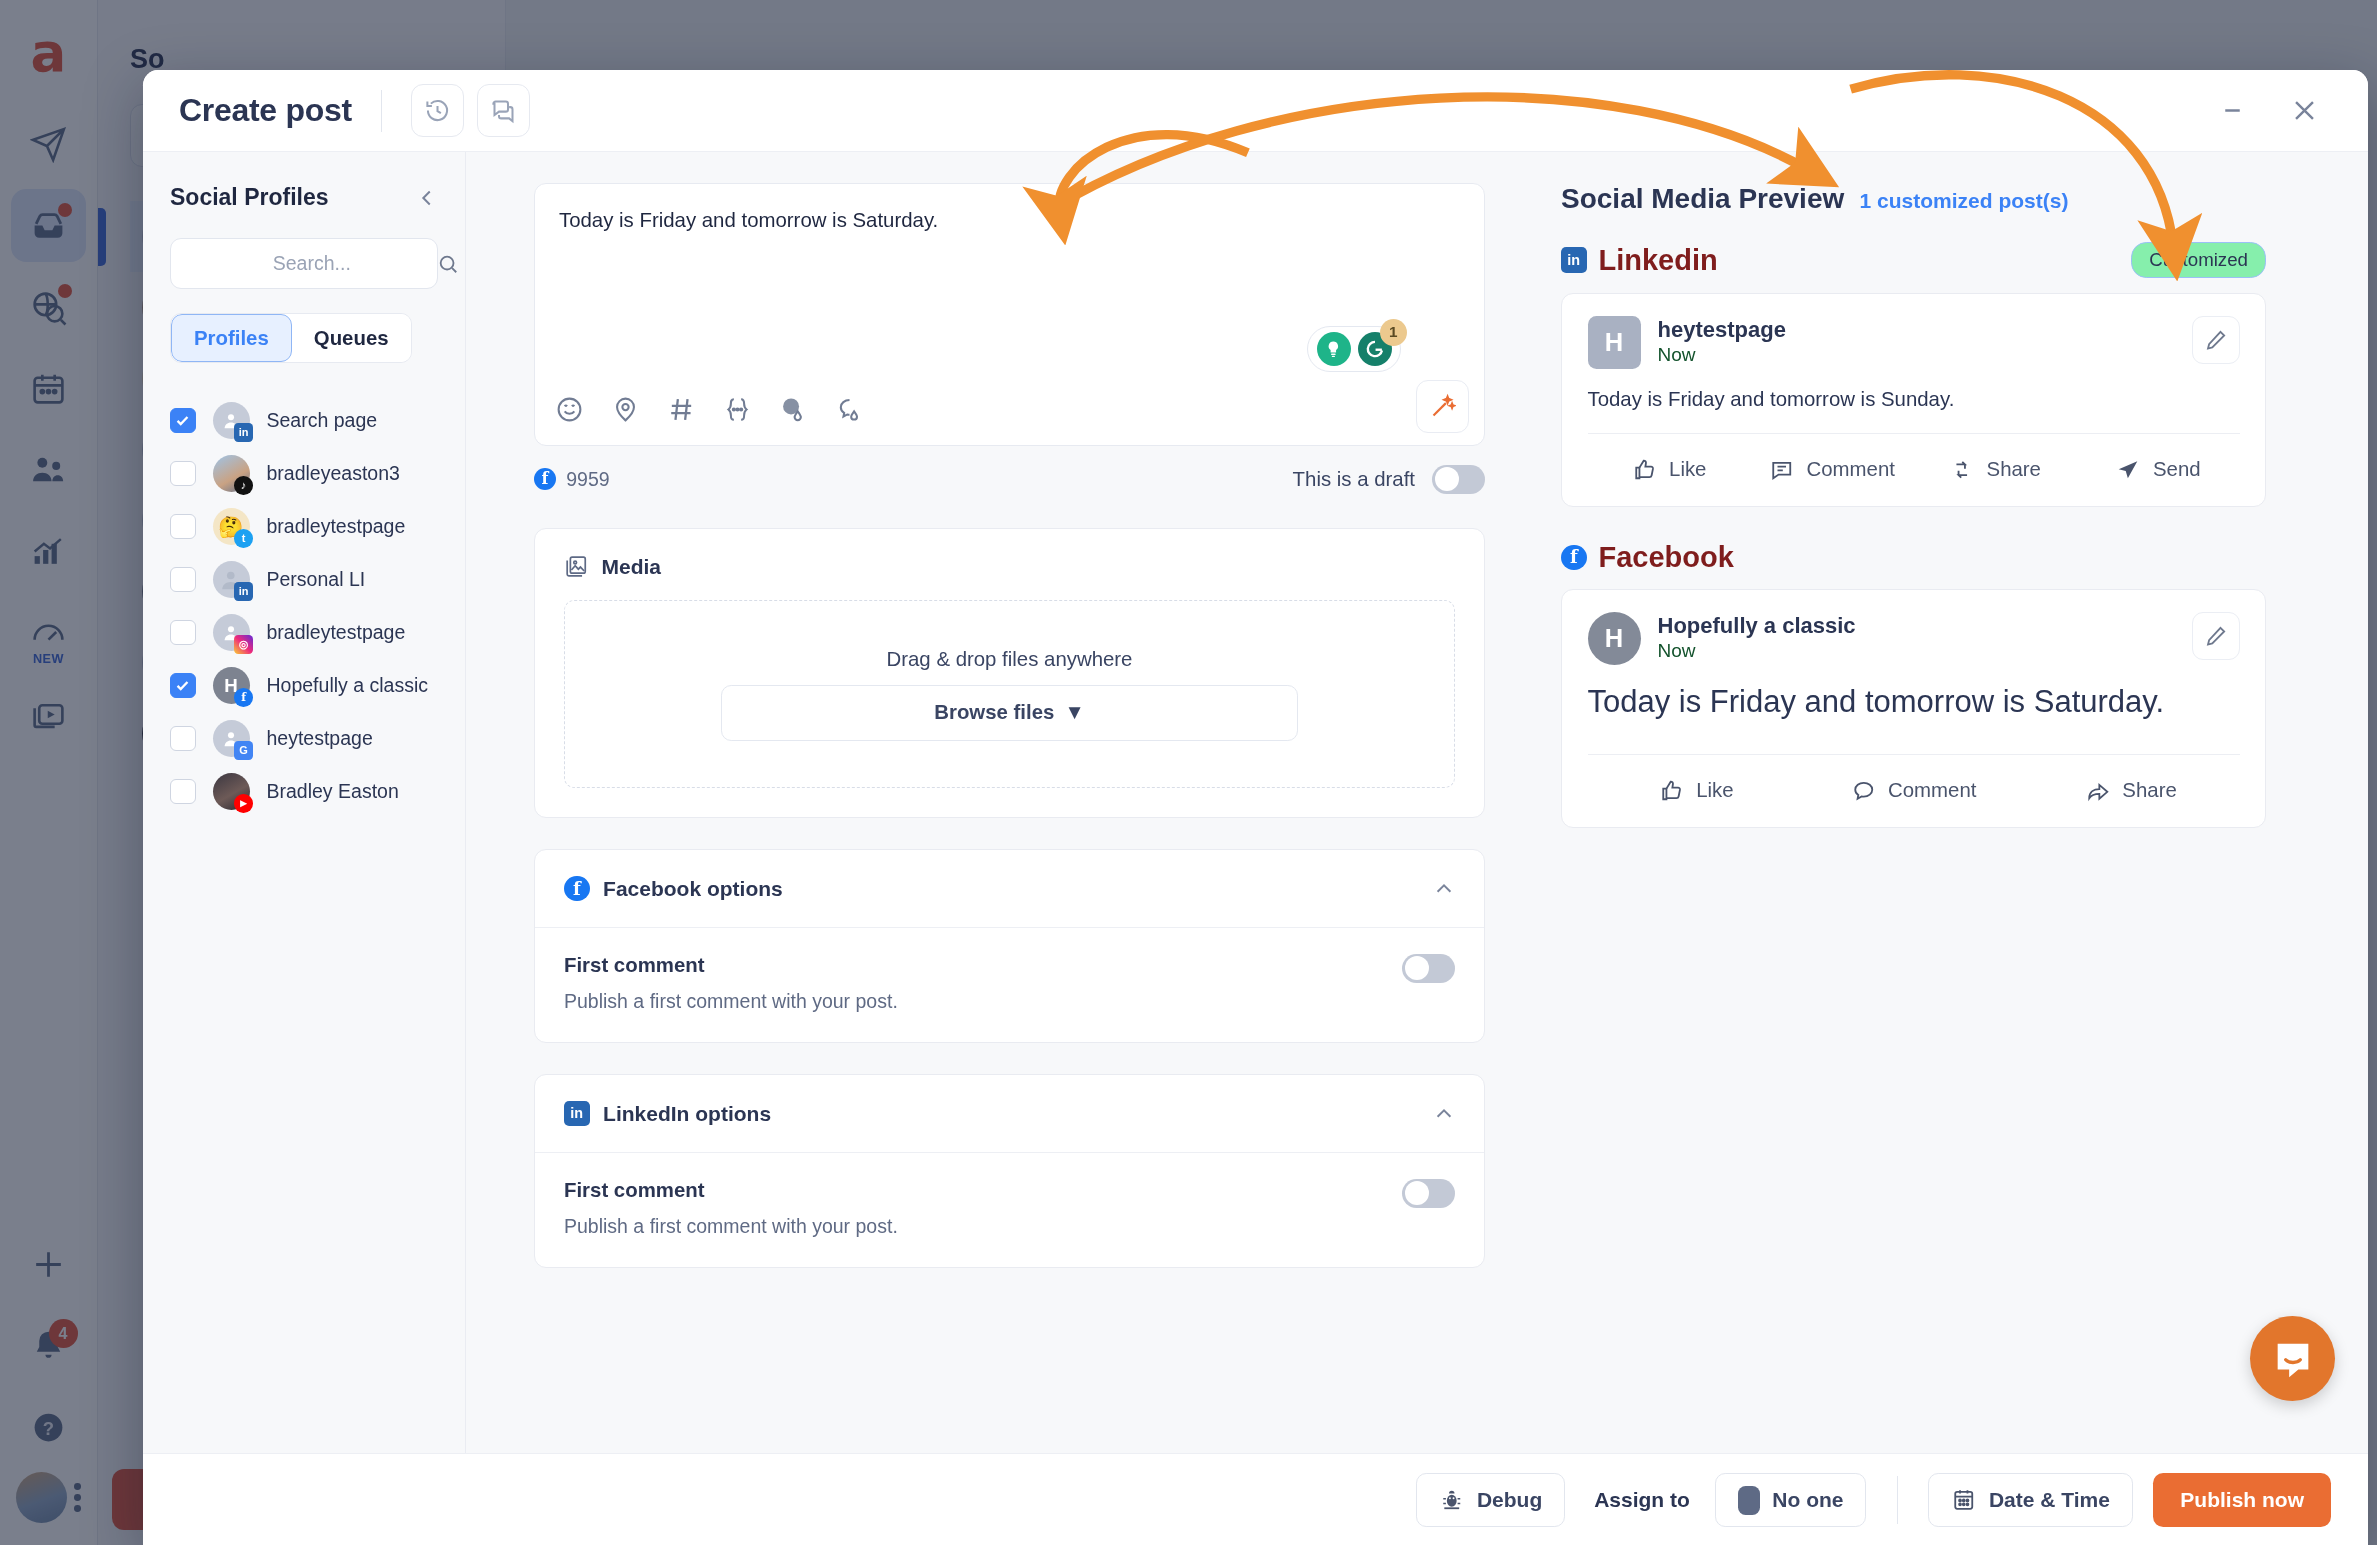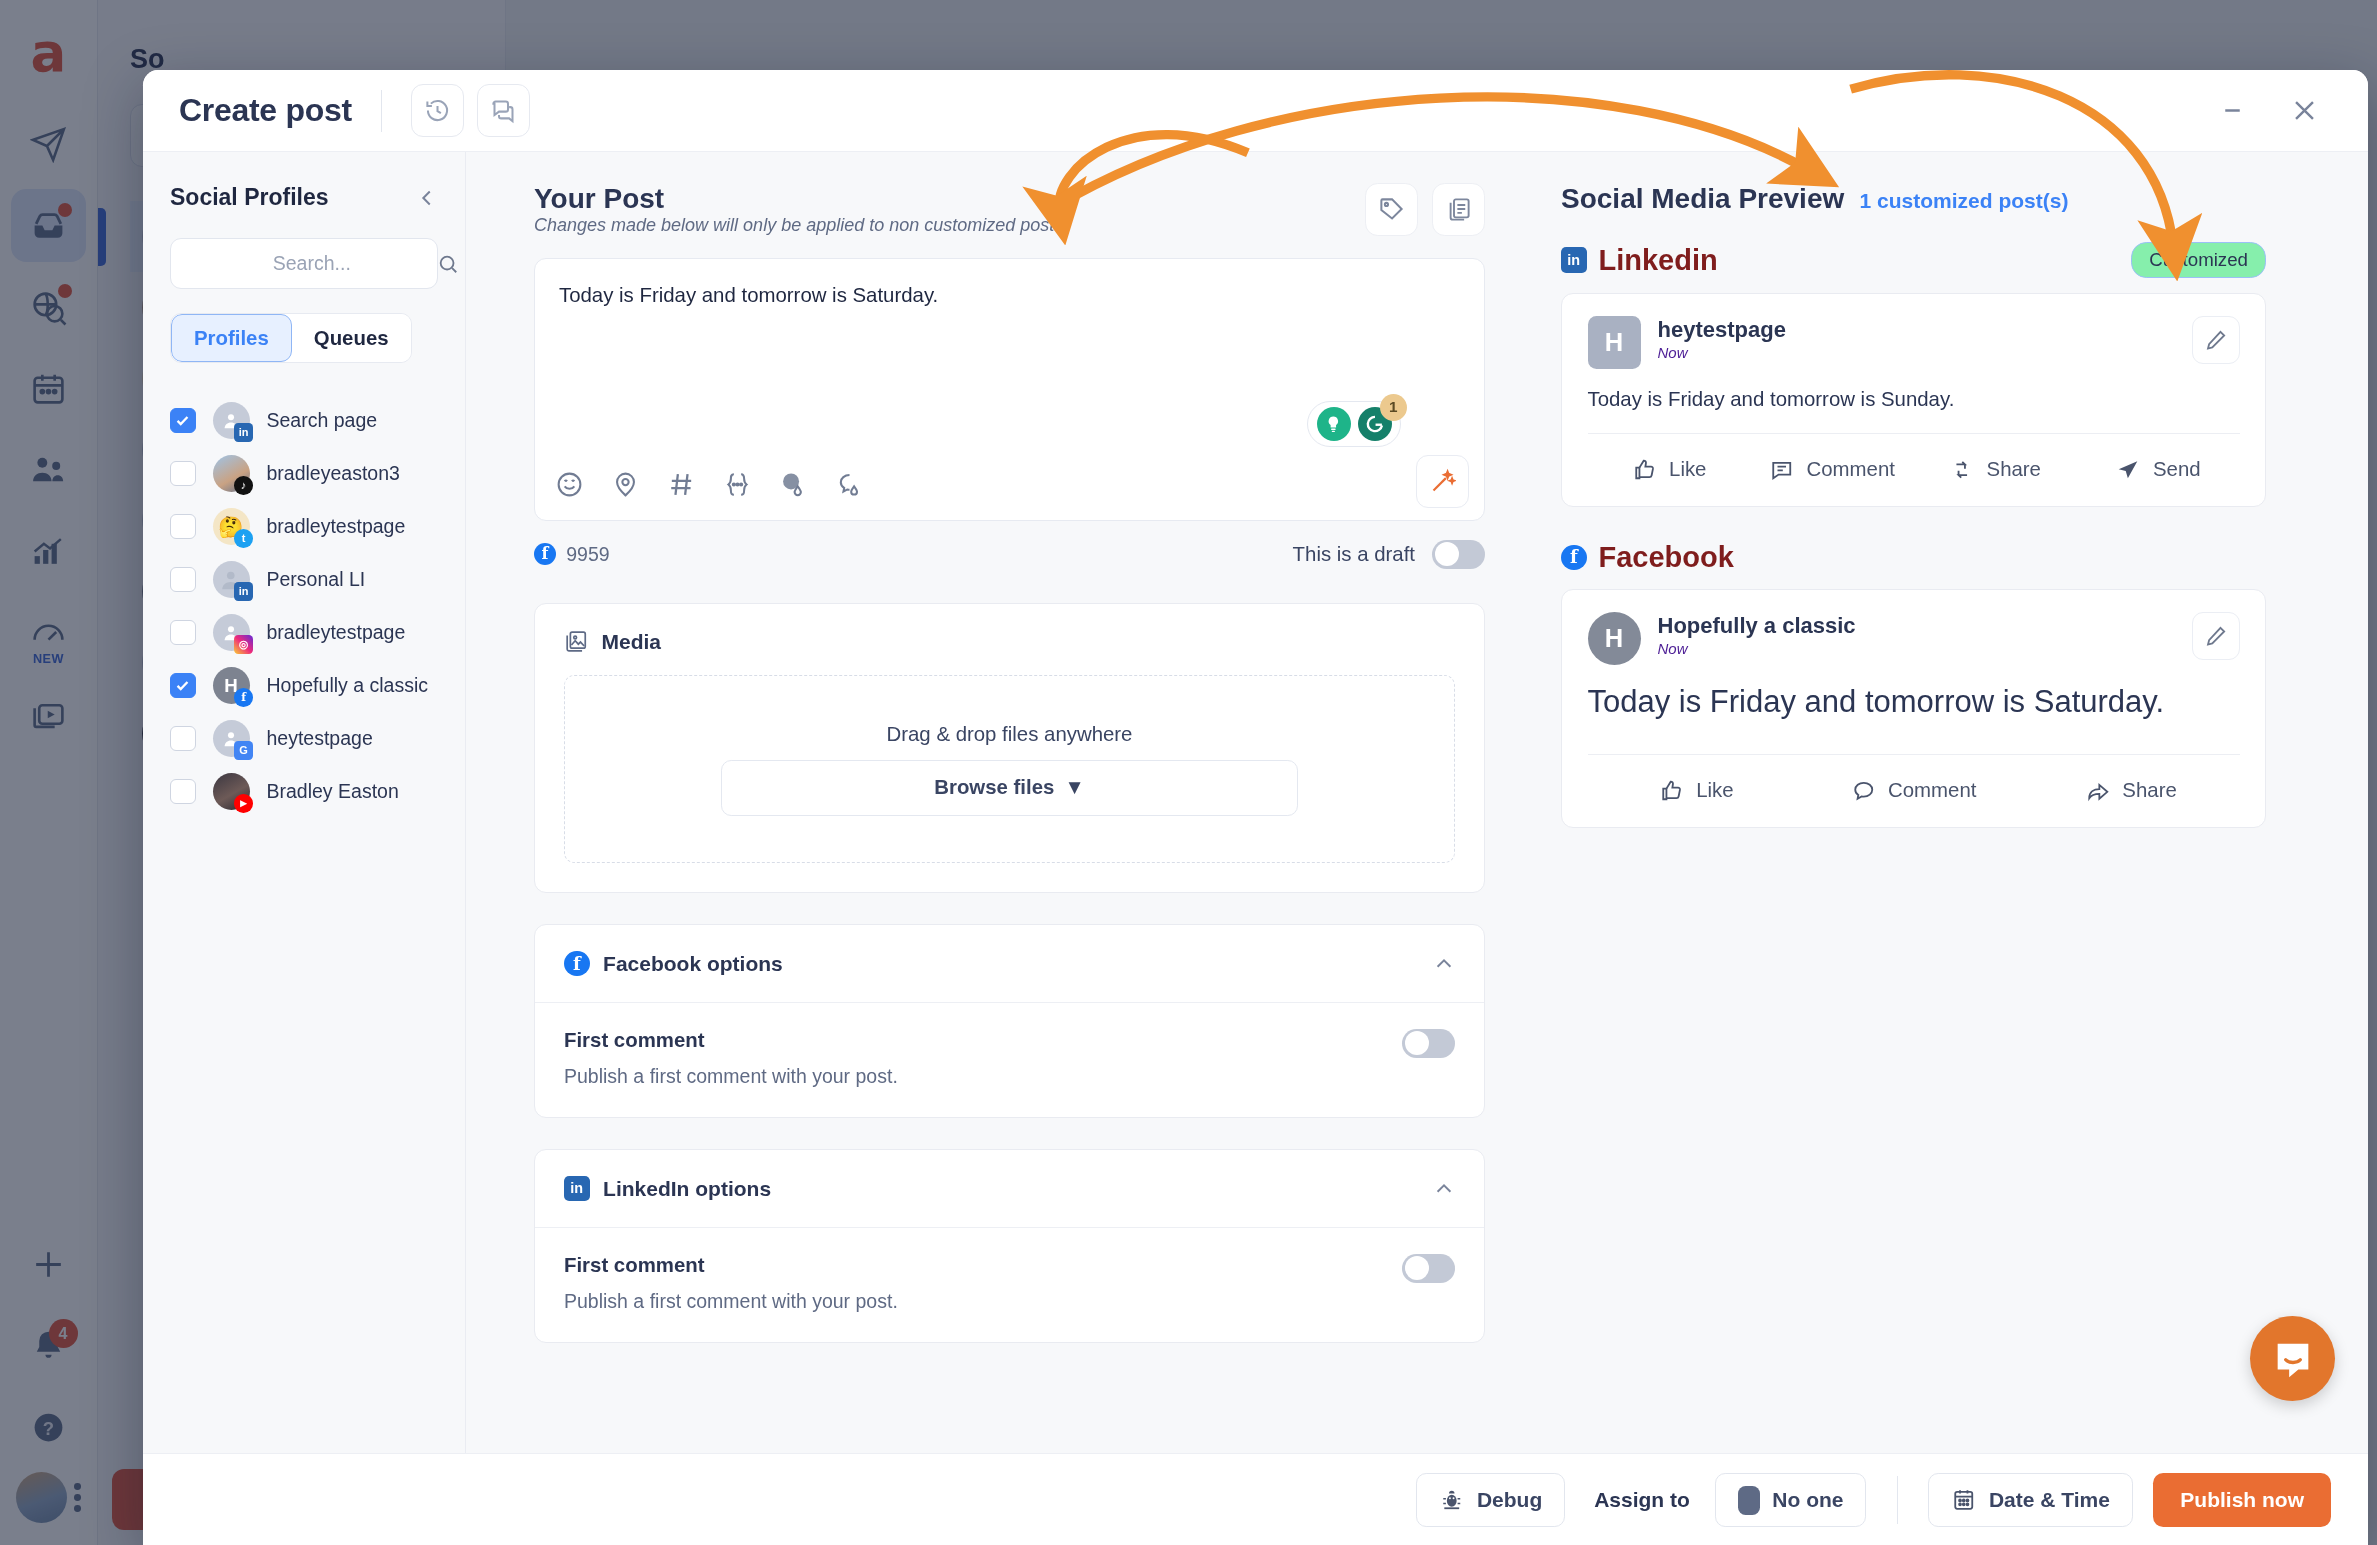--- a/index.html
+++ b/index.html
@@ -309,21 +309,21 @@
   }
   .pv-top { display: flex; align-items: flex-start; gap: 17px; margin-bottom: 18.7px; }
   .pv-av {
     width: 53px; height: 53px; flex: 0 0 53px;
     background: #a9b1c2; color: #fff; font-size: 25.5px; font-weight: bold;
     display: flex; align-items: center; justify-content: center;
   }
   .pv-av.sq { border-radius: 8.5px; }
   .pv-av.rd { border-radius: 50%; background: #838a98; }
   .pv-user { font-size: 22px; font-weight: bold; color: #2b3553; line-height: 1.25; }
-  .pv-time { font-size: 15px; color: #4c1d95; font-style: italic; }
+  .pv-time { font-size: 19px; color: #14532d; }
   .pv-edit {
     margin-left: auto; width: 48px; height: 48px; border-radius: 11px;
     border: 0.8px solid #ebeef4; background: #fff;
     display: flex; align-items: center; justify-content: center; color: #6e788d; cursor: pointer;
   }
   .pv-edit svg { width: 24px; height: 24px; }
   .pv-body-li { font-size: 20.4px; color: #2b3553; padding-bottom: 22px; }
   .pv-body-fb { font-size: 31px; color: #2b3553; padding-bottom: 34px; }
   .pv-actions {
     border-top: 0.8px solid #eceef3; height: 73px;
@@ -677,41 +677,20 @@
               <div class="bdg" style="background:#ff0000;border-radius:50%;font-size:8.5px">▶</div>
             </div>
             <div class="sp-name">Bradley Easton</div>
           </div>
 
         </div>
       </div>
 
       <div class="center-col">
 
-        <div class="yp-head">
-          <div>
-            <div class="yp-title">Your Post</div>
-            <div class="yp-sub">Changes made below will only be applied to non customized posts</div>
-          </div>
-          <div class="yp-actions">
-            <div class="yp-ibtn">
-              <svg viewBox="0 0 24 24" fill="none" stroke="currentColor" stroke-width="1.8">
-                  <path d="M3 12.5V4a1 1 0 0 1 1-1h8.5L21 11.5 12.5 20z"></path>
-                  <circle cx="7.5" cy="7.5" r="1.4"></circle>
-                </svg>
-            </div>
-            <div class="yp-ibtn">
-              <svg viewBox="0 0 24 24" fill="none" stroke="currentColor" stroke-width="1.7">
-                  <rect x="8" y="3" width="13" height="16" rx="1.6"></rect>
-                  <path d="M5 6v13a2 2 0 0 0 2 2h10"></path>
-                  <path d="M11 8h7M11 11.5h7M11 15h4"></path>
-                </svg>
-            </div>
-          </div>
-        </div>
 
         <div class="editor">
           <div class="editor-text">Today is Friday and tomorrow is Saturday.</div>
 
           <div class="gram-pill">
             <div class="gram-bulb">
               <svg viewBox="0 0 24 24" fill="#fff" width="18.7" height="18.7">
                   <path d="M12 2a6 6 0 0 0-3.5 10.9V16h7v-3.1A6 6 0 0 0 12 2z"></path>
                   <rect x="9" y="17.3" width="6" height="1.9" rx=".9"></rect>
                   <rect x="10" y="20.2" width="4" height="1.7" rx=".8"></rect>

